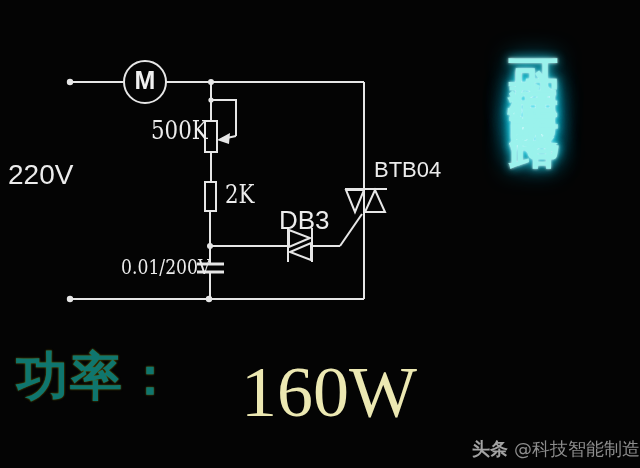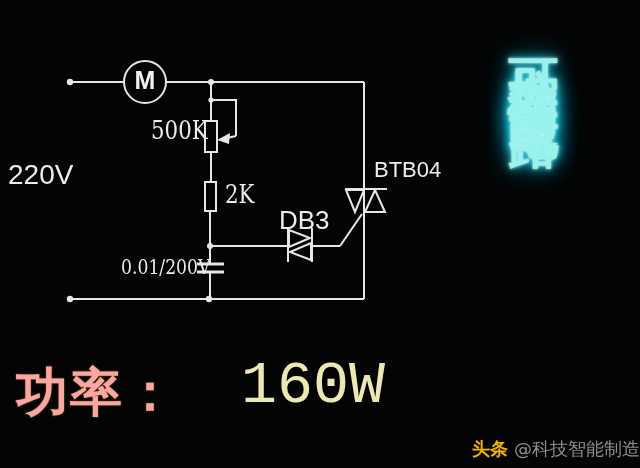--- a/index.html
+++ b/index.html
@@ -18,36 +18,36 @@
   }
   .vtitle{
     position:absolute;left:504px;top:20px;
     writing-mode:vertical-rl;text-orientation:upright;
     font-size:50px;font-weight:bold;letter-spacing:10px;line-height:1.18;
     color:#9af2ec;
     text-shadow:0 0 3px #e8fffd,0 0 10px #24d8e8,0 0 24px #0da2c4;
     font-family:"DejaVu Sans",sans-serif;
   }
   .power-prefix{
-    position:absolute;left:16px;top:366px;
+    position:absolute;left:16px;top:350px;
     font-size:52px;font-weight:bold;letter-spacing:2px;line-height:1;
-    color:#fca5a5;text-shadow:0 0 2px #7a6c00;
+    color:#0f766e;text-shadow:0 0 2px #7a6c00;
     font-family:"DejaVu Sans",sans-serif;
   }
   .power-value{
     position:absolute;left:241px;top:356px;
-    font-size:60px;line-height:1;color:#ece8b2;
-    font-family:Liberation Mono, monospace;
+    font-size:72px;line-height:1;color:#ece8b2;
+    font-family:Liberation Serif, serif;
   }
   .watermark{
     position:absolute;left:472px;top:438px;
     font-size:18px;line-height:1.2;color:#8d8d8d;white-space:nowrap;
     font-family:"DejaVu Sans",sans-serif;
   }
-  .watermark .brand{font-weight:bold;color:#eab308;margin-right:6px;}
+  .watermark .brand{font-weight:bold;color:#a3a3a3;margin-right:6px;}
 </style>
 </head>
 <body>
 
 <div class="canvas">
 
   <svg width="640" height="468" viewBox="0 0 640 468">
     <g stroke="#e6e6e6" stroke-width="2" fill="none">
 
       <line x1="70" y1="82" x2="123" y2="82"></line>

